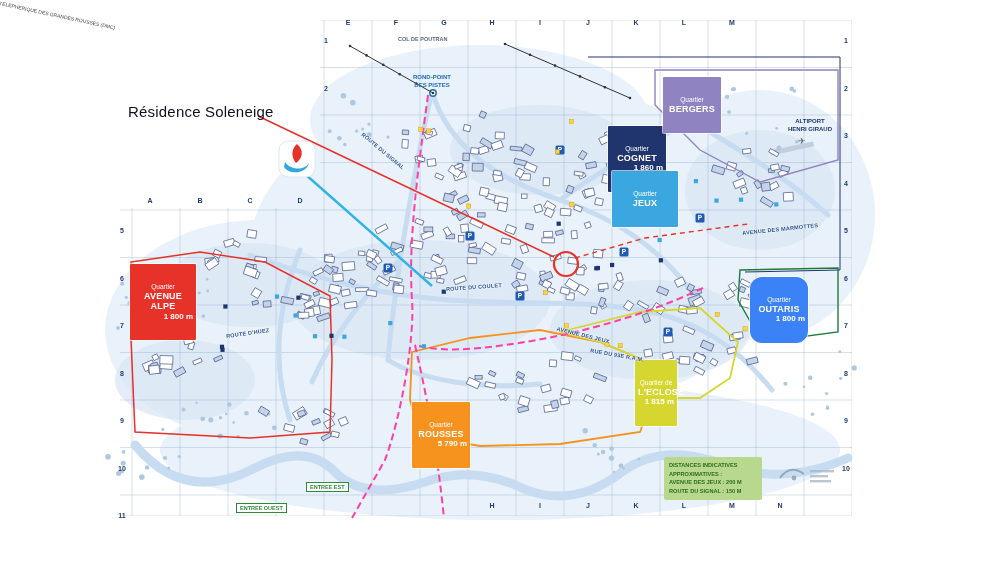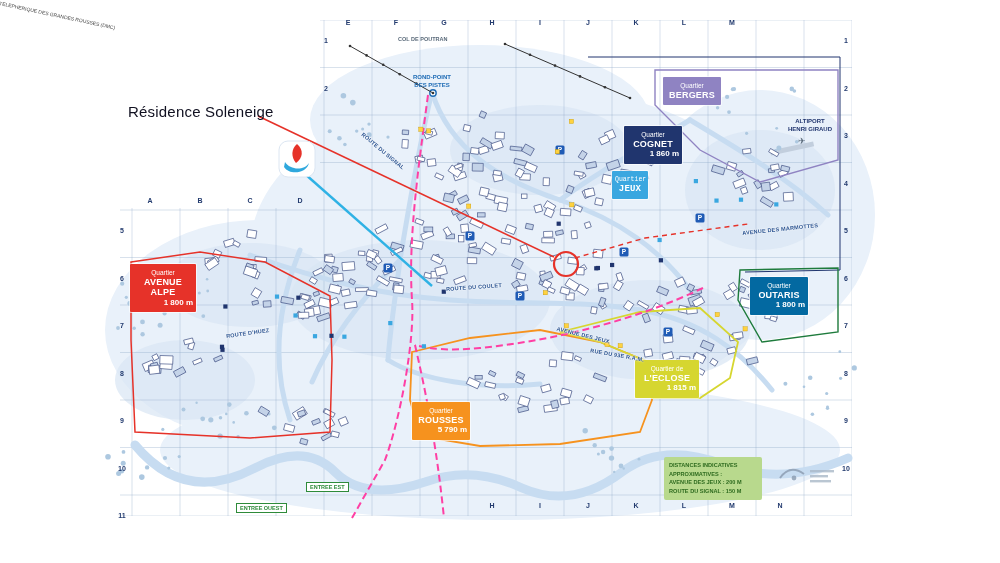--- a/index.html
+++ b/index.html
@@ -35,31 +35,31 @@
   .pmark { fill:#1f5bb5; }
   .ptext { fill:#fff; font:bold 6.5px "Liberation Sans", sans-serif; text-anchor:middle; }
   .mark-y { fill:#ffd23f; stroke:#c79a00; stroke-width:.4; }
   .mark-b { fill:#20356e; }
   .mark-c { fill:#3aa7e0; }
   .rp-dot { fill:#fff; stroke:#1f6cb5; stroke-width:1.4; }
 
   
   .grid-label { position:absolute; font-size:7px; font-weight:bold; color:#223a6e;
                 transform:translate(-50%,-50%); }
-  .qbox { position:absolute; color:#fff; text-align:center; padding:5px 3px;
+  .qbox { position:absolute; color:#fff; text-align:center; padding:19px 3px;
           line-height:1.18; box-shadow:0 0 0 1px rgba(255,255,255,.65); border-radius:1px; }
   .q-pre  { display:block; font-size:6.5px; }
   .q-name { display:block; font-size:9px; font-weight:bold; letter-spacing:.2px; }
   .q-alt  { display:block; font-size:8px; font-weight:bold;text-align:right; }
   .q-vieil    { left:130px; top:264px; width:66px; }
   .q-cognet   { left:608px; top:126px; width:58px; }
-  .q-jeux     { left:612px; top:171px; width:36px;font-family:Liberation Mono, monospace; }
+  .q-jeux     { left:612px; top:171px; width:66px; }
   .q-bergers  { left:663px; top:77px;  width:58px; }
   .q-outaris  { left:750px; top:277px; width:58px; }
-  .q-eclose   { left:635px; top:360px; width:64px; }
+  .q-eclose   { left:635px; top:360px; width:42px; }
   .q-passeaux { left:412px; top:402px; width:58px; }
 
   .poi { position:absolute; color:#20356e; font-weight:bold; text-align:center; }
   .altiport  { left:778px; top:118px; width:64px; font-size:6px; line-height:1.3; }
   .rondpoint { left:404px; top:74px;  width:56px; font-size:6px; line-height:1.3; color:#1f6cb5; }
   .col-label { left:398px; top:36px;  font-size:5.5px; color:#5a6a7a; }
   .lift-label{ left:492px; top:50px;  font-size:5px; color:#444; font-weight:normal;
                transform:rotate(12deg); transform-origin:left top; white-space:nowrap; }
   .plane { position:absolute; left:798px; top:136px; font-size:9px; color:#5a6a7a; }
 
@@ -659,34 +659,34 @@
       <path d="M19,4 C26,10 25,18 18,23 C13,17 13,9 19,4 Z" fill="#e63229"></path>
       <path d="M7,22 C12,30 26,31 31,23 C29,33 12,36 6,27 Z" fill="#2fa8dd"></path>
     </svg>
   </div>
 
   <div class="qbox q-vieil" style="background: rgb(230, 50, 41);">
     <span class="q-pre">Quartier</span>
     <span class="q-name">AVENUE ALPE</span>
     <span class="q-alt">1 800 m</span>
   </div>
-  <div class="qbox q-cognet" style="background: rgb(32, 53, 110); margin-left: 16px;">
+  <div class="qbox q-cognet" style="background: rgb(32, 53, 110);">
     <span class="q-pre">Quartier</span>
     <span class="q-name">COGNET</span>
     <span class="q-alt">1 860 m</span>
   </div>
   <div class="qbox q-jeux" style="background: rgb(58, 167, 224);">
     <span class="q-pre">Quartier</span>
     <span class="q-name">JEUX</span>
   </div>
   <div class="qbox q-bergers" style="background: rgb(143, 131, 194);">
     <span class="q-pre">Quartier</span>
     <span class="q-name">BERGERS</span>
   </div>
-  <div class="qbox q-outaris" style="background: #0369a1;">
+  <div class="qbox q-outaris" style="background: #3b82f6; border-radius: 12px;">
     <span class="q-pre">Quartier</span>
     <span class="q-name">OUTARIS</span>
     <span class="q-alt">1 800 m</span>
   </div>
   <div class="qbox q-eclose" style="background: rgb(214, 214, 48);">
     <span class="q-pre">Quartier de</span>
     <span class="q-name">L'ECLOSE</span>
     <span class="q-alt">1 815 m</span>
   </div>
   <div class="qbox q-passeaux" style="background: rgb(246, 146, 30);">

